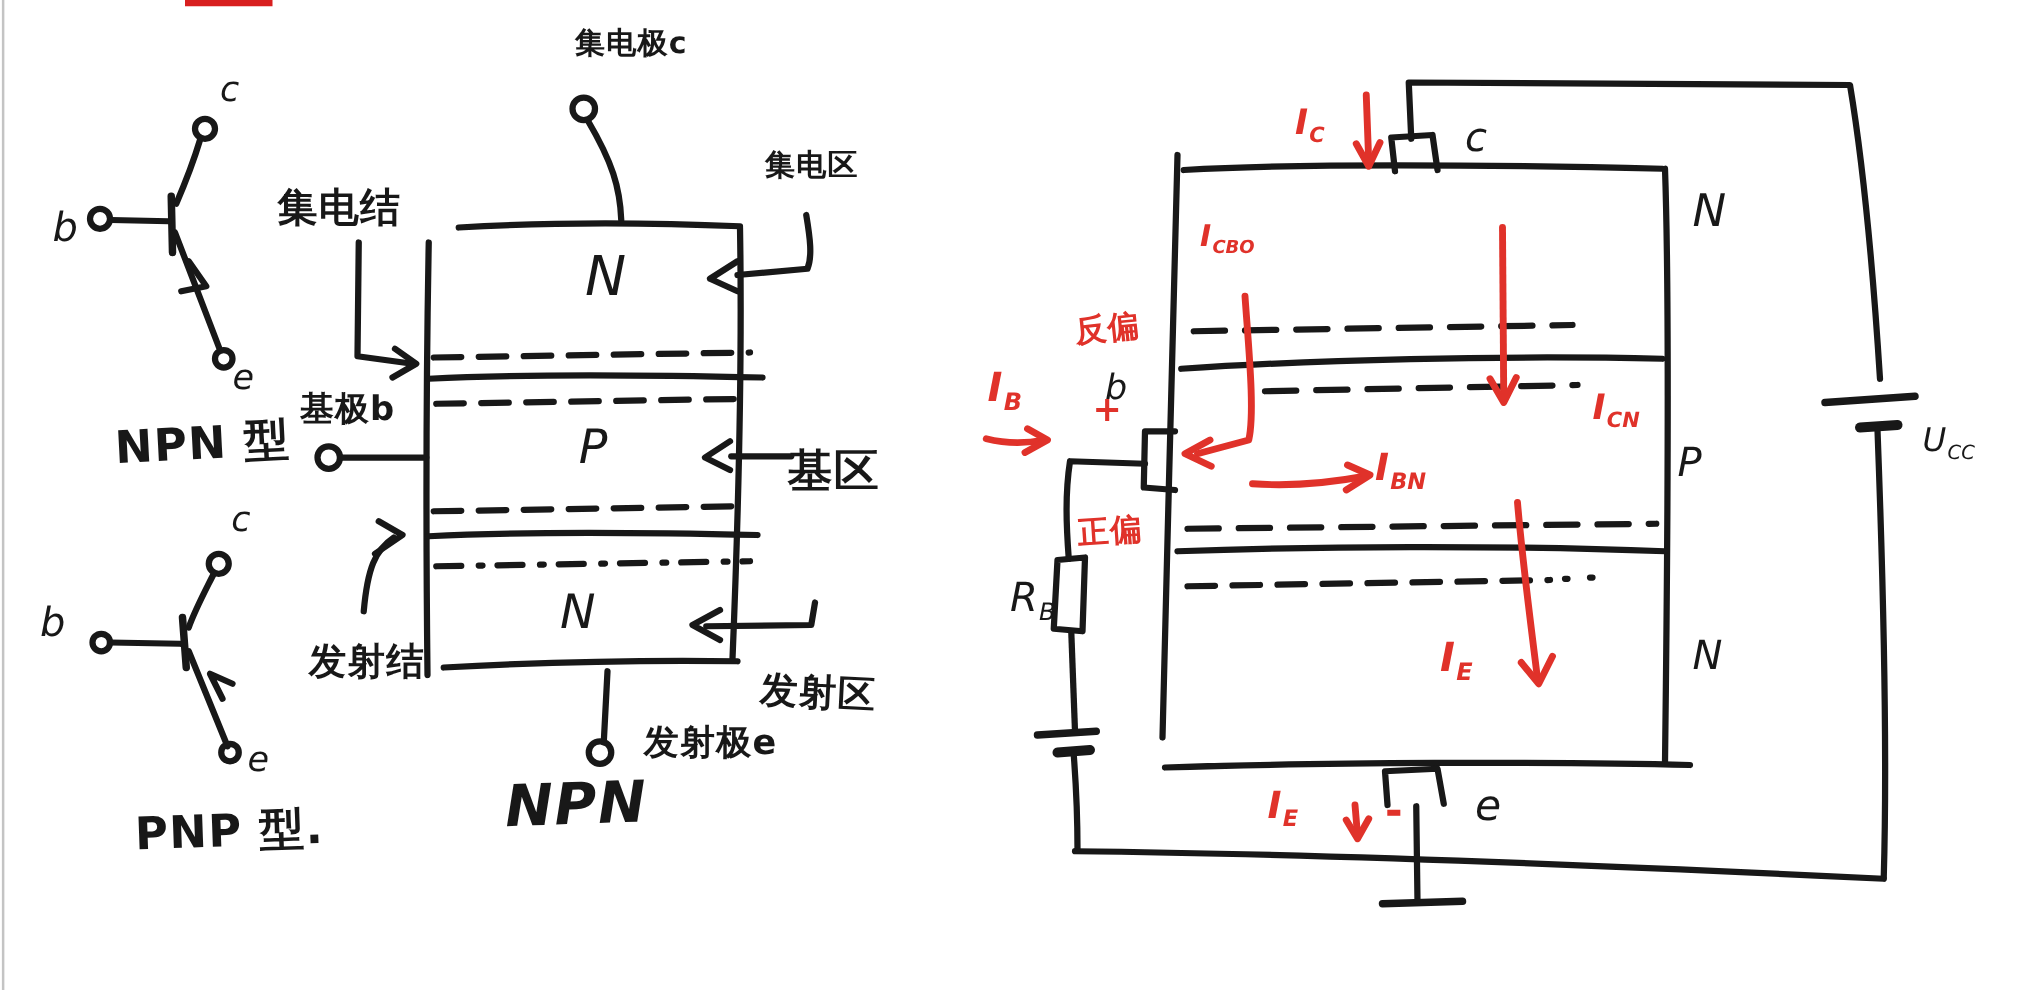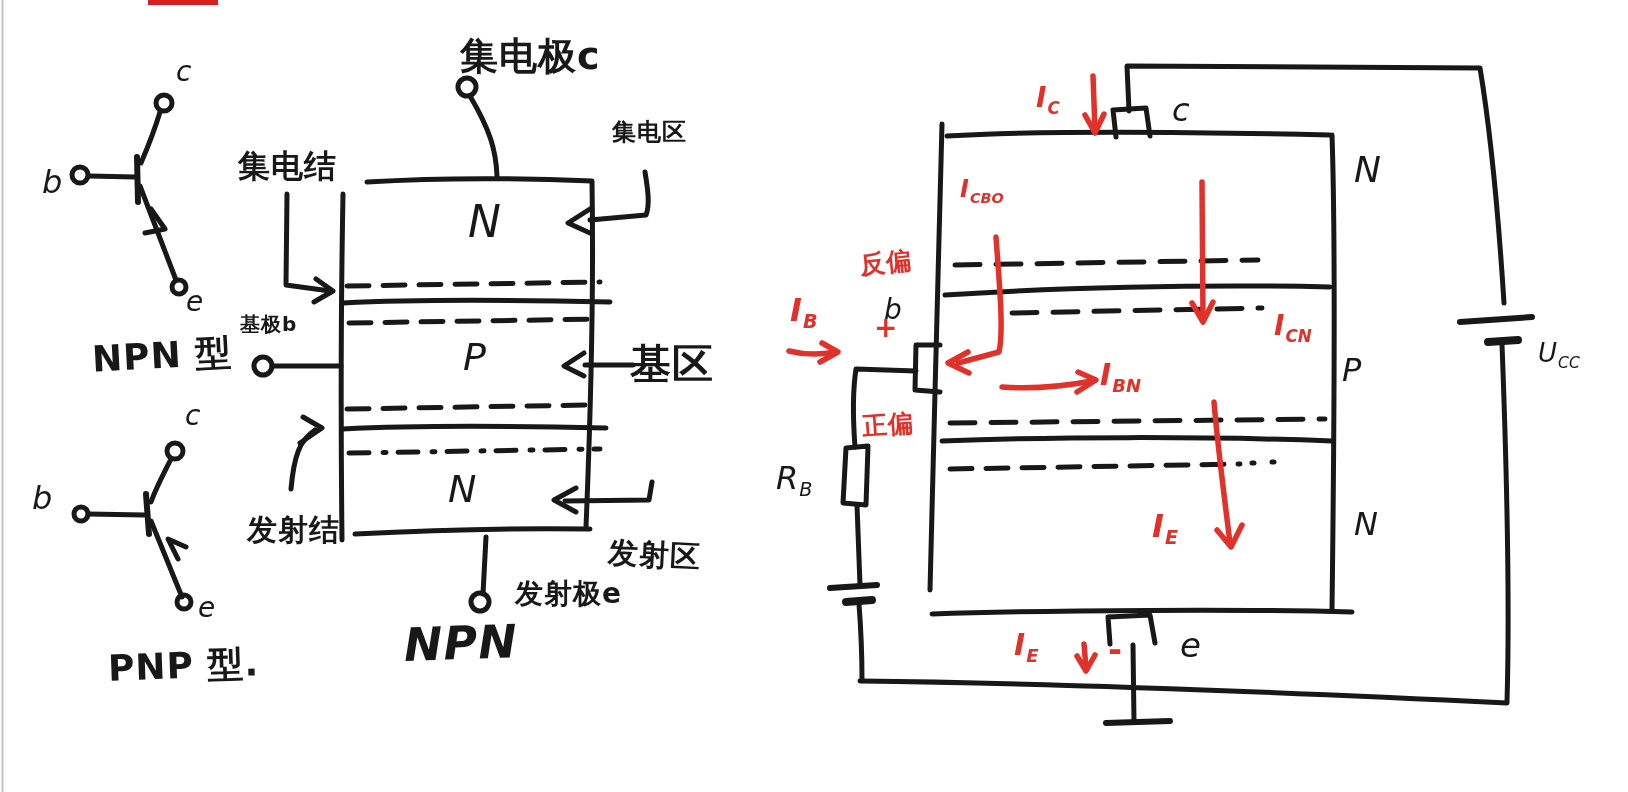--- a/index.html
+++ b/index.html
@@ -131,40 +131,40 @@
   <div class="lbl it" style="left:176px;top:58px;font-size:28px">c</div>
   <div class="lbl it" style="left:42px;top:166px;font-size:32px">b</div>
   <div class="lbl it" style="left:186px;top:288px;font-size:28px">e</div>
   <div class="lbl bold r-m3" style="left:92px;top:338px;font-size:36px">NPN 型</div>
 
   <div class="lbl it" style="left:185px;top:402px;font-size:28px">c</div>
   <div class="lbl it" style="left:32px;top:482px;font-size:32px">b</div>
   <div class="lbl it" style="left:198px;top:594px;font-size:28px">e</div>
   <div class="lbl bold r-m2" style="left:108px;top:648px;font-size:36px">PNP 型.</div>
 
-  <div class="lbl bold" style="left:460px;top:37px;font-size:38px">集电极c</div>
+  <div class="lbl bold" style="left:460px;top:22px;font-size:24px">集电极c</div>
   <div class="lbl bold" style="left:612px;top:120px;font-size:24px">集电区</div>
-  <div class="lbl bold" style="left:238px;top:150px;font-size:32px">集电结</div>
-  <div class="lbl bold" style="left:240px;top:314px;font-size:20px">基极b</div>
-  <div class="lbl bold" style="left:630px;top:344px;font-size:41px">基区</div>
+  <div class="lbl bold" style="left:222px;top:150px;font-size:32px">集电结</div>
+  <div class="lbl bold" style="left:240px;top:314px;font-size:27px">基极b</div>
+  <div class="lbl bold" style="left:630px;top:360px;font-size:36px">基区</div>
   <div class="lbl bold" style="left:247px;top:515px;font-size:30px">发射结</div>
   <div class="lbl bold r-p3" style="left:608px;top:540px;font-size:30px">发射区</div>
   <div class="lbl bold" style="left:515px;top:580px;font-size:28px">发射极e</div>
   <div class="lbl it bold r-m2" style="left:404px;top:620px;font-size:46px">NPN</div>
   <div class="lbl it" style="left:468px;top:200px;font-size:44px">N</div>
   <div class="lbl it" style="left:463px;top:338px;font-size:38px">P</div>
   <div class="lbl it" style="left:448px;top:470px;font-size:38px">N</div>
 
   <div class="lbl it" style="left:1172px;top:94px;font-size:32px">c</div>
   <div class="lbl it" style="left:884px;top:296px;font-size:28px">b</div>
   <div class="lbl it" style="left:1180px;top:628px;font-size:34px">e</div>
   <div class="lbl it" style="left:1354px;top:152px;font-size:36px">N</div>
   <div class="lbl it" style="left:1342px;top:354px;font-size:32px">P</div>
   <div class="lbl it" style="left:1354px;top:508px;font-size:32px">N</div>
-  <div class="lbl it" style="left:776px;top:462px;font-size:32px"><span>R</span><sub>B</sub></div>
+  <div class="lbl it" style="left:808px;top:462px;font-size:32px"><span>R</span><sub>B</sub></div>
   <div class="lbl it" style="left:1538px;top:340px;font-size:26px"><span>U</span><sub>CC</sub></div>
 
   <div class="lbl red it bold" style="left:1036px;top:84px;font-size:28px"><span>I</span><sub>C</sub></div>
   <div class="lbl red it bold" style="left:960px;top:177px;font-size:24px"><span>I</span><sub>CBO</sub></div>
   <div class="lbl red it bold" style="left:1274px;top:312px;font-size:28px"><span>I</span><sub>CN</sub></div>
   <div class="lbl red it bold" style="left:790px;top:294px;font-size:32px"><span>I</span><sub>B</sub></div>
   <div class="lbl red it bold" style="left:1100px;top:360px;font-size:30px"><span>I</span><sub>BN</sub></div>
   <div class="lbl red it bold" style="left:1152px;top:510px;font-size:32px"><span>I</span><sub>E</sub></div>
   <div class="lbl red it bold" style="left:1014px;top:630px;font-size:30px"><span>I</span><sub>E</sub></div>
   <div class="lbl red bold" style="left:1108px;top:632px;font-size:34px">-</div>

